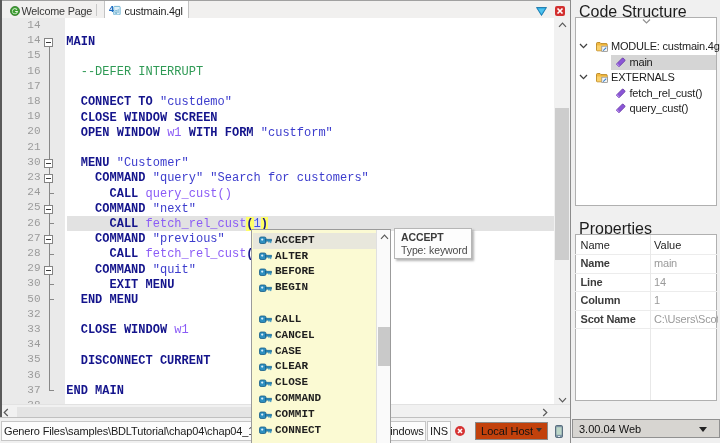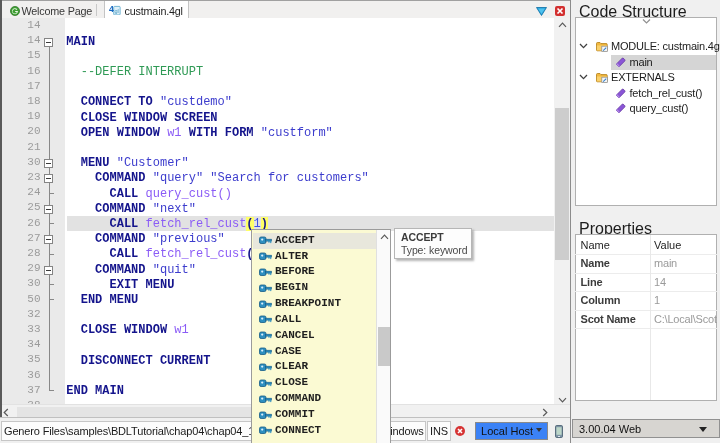--- a/index.html
+++ b/index.html
@@ -166,21 +166,21 @@
  </div>
 </div>
 <div id="status">
  <div class="sfield" style="left:1px;width:375px;padding-left:2px">Genero Files\samples\BDLTutorial\chap04\chap04_1\custmain.4gl</div>
  <div class="sfield" style="left:378px;width:47.5px;text-align:center">Windows</div>
  <div class="sfield" style="left:427px;width:24px;text-align:center">INS</div>
  <svg style="position:absolute;left:455px;top:8px" width="10" height="10" viewBox="0 0 10 10">
       <circle cx="5" cy="5" r="5" fill="#d63333"></circle>
       <path d="M3 3 L7 7 M7 3 L3 7" stroke="#fff" stroke-width="1.6"></path>
     </svg>
- <div style="position:absolute;left:474.6px;top:3.5px;width:73.4px;height:18.5px;background:#3b82f6;border:1px solid #8a8a8a;font-size:11px;color:#111;line-height:17px;white-space:nowrap">
+ <div style="position:absolute;left:474.6px;top:3.5px;width:73.4px;height:18.5px;background:#c2410c;border:1px solid #8a8a8a;font-size:11px;color:#111;line-height:17px;white-space:nowrap">
       <span style="position:absolute;left:5.5px">Local Host</span>
       <span style="position:absolute;right:5px;top:5.5px;width:0;height:0;border-left:3.5px solid transparent;border-right:3.5px solid transparent;border-top:4.5px solid #333"></span>
     </div>
  <svg style="position:absolute;left:554.5px;top:6.5px" width="8" height="13" viewBox="0 0 8 13">
       <rect x="0.5" y="0.5" width="7" height="12" rx="1.2" fill="#7d93a5" stroke="#4e6475" stroke-width="0.9"></rect>
       <rect x="1.4" y="2.2" width="5.2" height="7.6" fill="#bcd6c8"></rect>
       <rect x="3" y="11" width="2" height="1" fill="#dfe8ee"></rect>
     </svg>
 </div>
 <div id="panel">
@@ -239,21 +239,21 @@
       <span style="left:580.5px">Name</span>
       <span style="left:654px">Value</span>
     </div>
 <div class="pl" style="top:254.3px">Name</div>
     <div class="pv" style="top:254.3px">main</div>
 <div class="pl" style="top:272.7px">Line</div>
     <div class="pv" style="top:272.7px">14</div>
 <div class="pl" style="top:291.1px">Column</div>
     <div class="pv" style="top:291.1px">1</div>
 <div class="pl" style="top:309.5px">Scot Name</div>
-    <div class="pv" style="top:309.5px">C:\Local\Scot</div>
+    <div class="pv" style="top:309.5px">C:\Users\Scot</div>
 <div style="position:absolute;left:574.5px;top:254.3px;width:142px;height:1px;background:#ececec"></div>
 <div style="position:absolute;left:574.5px;top:272.7px;width:142px;height:1px;background:#ececec"></div>
 <div style="position:absolute;left:574.5px;top:291.1px;width:142px;height:1px;background:#ececec"></div>
 <div style="position:absolute;left:574.5px;top:309.5px;width:142px;height:1px;background:#ececec"></div>
 <div style="position:absolute;left:574.5px;top:327.9px;width:142px;height:1px;background:#ececec"></div>
 <div style="position:absolute;left:650px;top:235px;width:1px;height:165px;background:#e8e8e8"></div>
 </div>
 <div id="popup">
 <div style="top:2.80px" class="pi sel">
       <svg class="pk" width="13" height="9" viewBox="0 0 13 9">
@@ -288,30 +288,20 @@
 <div style="top:50.35px" class="pi">
       <svg class="pk" width="13" height="9" viewBox="0 0 13 9">
         <rect x="0.5" y="1" width="6.5" height="6.5" rx="1.6" fill="#2e8fc0" stroke="#145a86" stroke-width="0.8"></rect>
         <circle cx="3.2" cy="3.6" r="1.1" fill="#d9eefb"></circle>
         <rect x="6.5" y="3.2" width="6" height="1.9" fill="#2e8fc0" stroke="#145a86" stroke-width="0.6"></rect>
         <rect x="9.3" y="4.8" width="1.3" height="1.8" fill="#2e8fc0"></rect>
         <rect x="11.2" y="4.8" width="1.1" height="2.3" fill="#2e8fc0"></rect>
       </svg>
       <span>BEGIN</span>
     </div>
-<div style="top:66.20px" class="pi">
-      <svg class="pk" width="13" height="9" viewBox="0 0 13 9">
-        <rect x="0.5" y="1" width="6.5" height="6.5" rx="1.6" fill="#2e8fc0" stroke="#145a86" stroke-width="0.8"></rect>
-        <circle cx="3.2" cy="3.6" r="1.1" fill="#d9eefb"></circle>
-        <rect x="6.5" y="3.2" width="6" height="1.9" fill="#2e8fc0" stroke="#145a86" stroke-width="0.6"></rect>
-        <rect x="9.3" y="4.8" width="1.3" height="1.8" fill="#2e8fc0"></rect>
-        <rect x="11.2" y="4.8" width="1.1" height="2.3" fill="#2e8fc0"></rect>
-      </svg>
-      <span>BREAKPOINT</span>
-    </div>
 <div style="top:82.05px" class="pi">
       <svg class="pk" width="13" height="9" viewBox="0 0 13 9">
         <rect x="0.5" y="1" width="6.5" height="6.5" rx="1.6" fill="#2e8fc0" stroke="#145a86" stroke-width="0.8"></rect>
         <circle cx="3.2" cy="3.6" r="1.1" fill="#d9eefb"></circle>
         <rect x="6.5" y="3.2" width="6" height="1.9" fill="#2e8fc0" stroke="#145a86" stroke-width="0.6"></rect>
         <rect x="9.3" y="4.8" width="1.3" height="1.8" fill="#2e8fc0"></rect>
         <rect x="11.2" y="4.8" width="1.1" height="2.3" fill="#2e8fc0"></rect>
       </svg>
       <span>CALL</span>
     </div>

